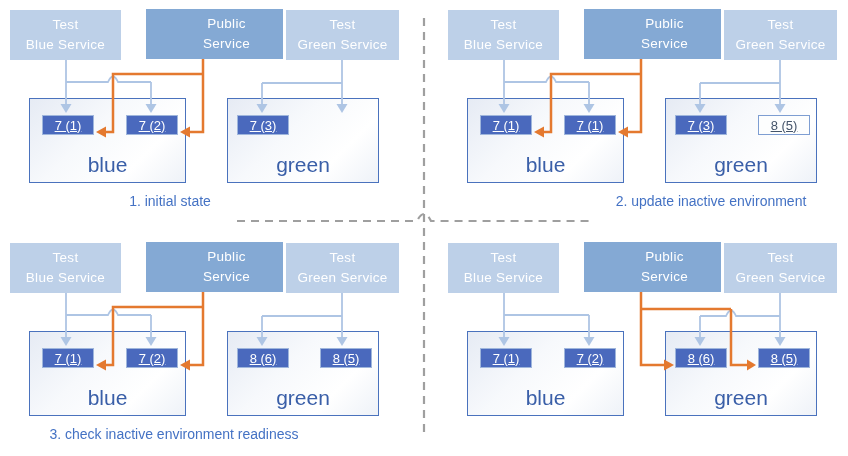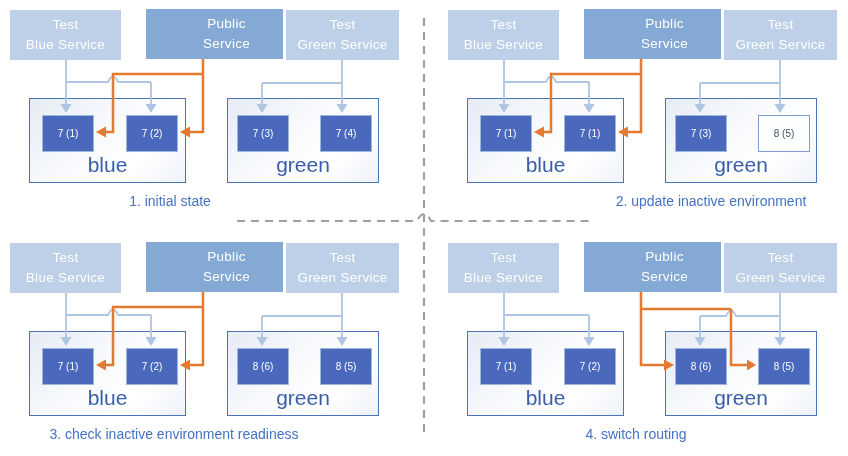--- a/index.html
+++ b/index.html
@@ -18,23 +18,23 @@
   .env{
     position:absolute;width:157px;height:85px;border:1.4px solid #4a72bd;
     background:linear-gradient(135deg,#e6ebf4 0%,#f7f9fc 40%,#ffffff 72%,#eef2f8 100%);
     box-sizing:border-box;
   }
   .env-label{
     position:absolute;bottom:5px;left:0;width:100%;text-align:center;
     color:#3a5fa8;font-size:21px;
   }
   .pod{
-    position:absolute;width:52px;height:37px;top:16px;
+    position:absolute;width:52px;height:20px;top:16px;
     background:#4a69bd;border:1px solid #9fb6dc;box-sizing:border-box;
-    color:#ffffff;font-size:10px;display:flex;align-items:center;justify-content:center;
+    color:#ffffff;font-size:13px;display:flex;align-items:center;justify-content:center;text-decoration:underline;
   }
   .pod.outlined{
     background:#fdfefe;border:1.6px solid #7e9ed2;color:#44546a;
   }
   .caption{
     position:absolute;top:193px;transform:translateX(-50%);
     color:#4472c4;font-size:14px;white-space:nowrap;
   }
   svg#connectors{position:absolute;left:0;top:0;pointer-events:none;}
   .lb path{stroke:#aec5e4;stroke-width:1.8;fill:none;}
@@ -61,21 +61,20 @@
       <span>Test</span>
       <span>Green Service</span>
     </div>
     <div class="env" style="left:29px;top:98px;width:157px;">
       <div class="pod" style="left:12px;">7 (1)</div>
       <div class="pod" style="left:96px;">7 (2)</div>
       <div class="env-label">blue</div>
     </div>
     <div class="env" style="left:227px;top:98px;width:152px;">
       <div class="pod" style="left:9px;">7 (3)</div>
-      <div class="pod" style="left:92px;">7 (4)</div>
       <div class="env-label">green</div>
     </div>
     <div class="caption" style="left:170px;">1. initial state</div>
   </div>
 
   <div class="panel" style="left:438px;top:0;">
     <div class="svc light" style="left:10px;top:10px;width:111px;">
       <span>Test</span>
       <span>Blue Service</span>
     </div>
@@ -142,21 +141,20 @@
     <div class="env" style="left:29px;top:98px;width:157px;">
       <div class="pod" style="left:12px;">7 (1)</div>
       <div class="pod" style="left:96px;">7 (2)</div>
       <div class="env-label">blue</div>
     </div>
     <div class="env" style="left:227px;top:98px;width:152px;">
       <div class="pod" style="left:9px;">8 (6)</div>
       <div class="pod" style="left:92px;">8 (5)</div>
       <div class="env-label">green</div>
     </div>
-    <div class="caption" style="left:198px;">4. switch routing</div>
   </div>
 
   <svg id="connectors" width="848" height="456" viewBox="0 0 848 456">
 
     <g class="lb" transform="translate(0,0)">
       <path d="M66 60 V105"></path>
       <polygon points="60.5,104 71.5,104 66,113"></polygon>
       <path d="M66 82 H108 Q113 71 118 82 H151"></path>
       <path d="M151 82 V105"></path>
       <polygon points="145.5,104 156.5,104 151,113"></polygon>

